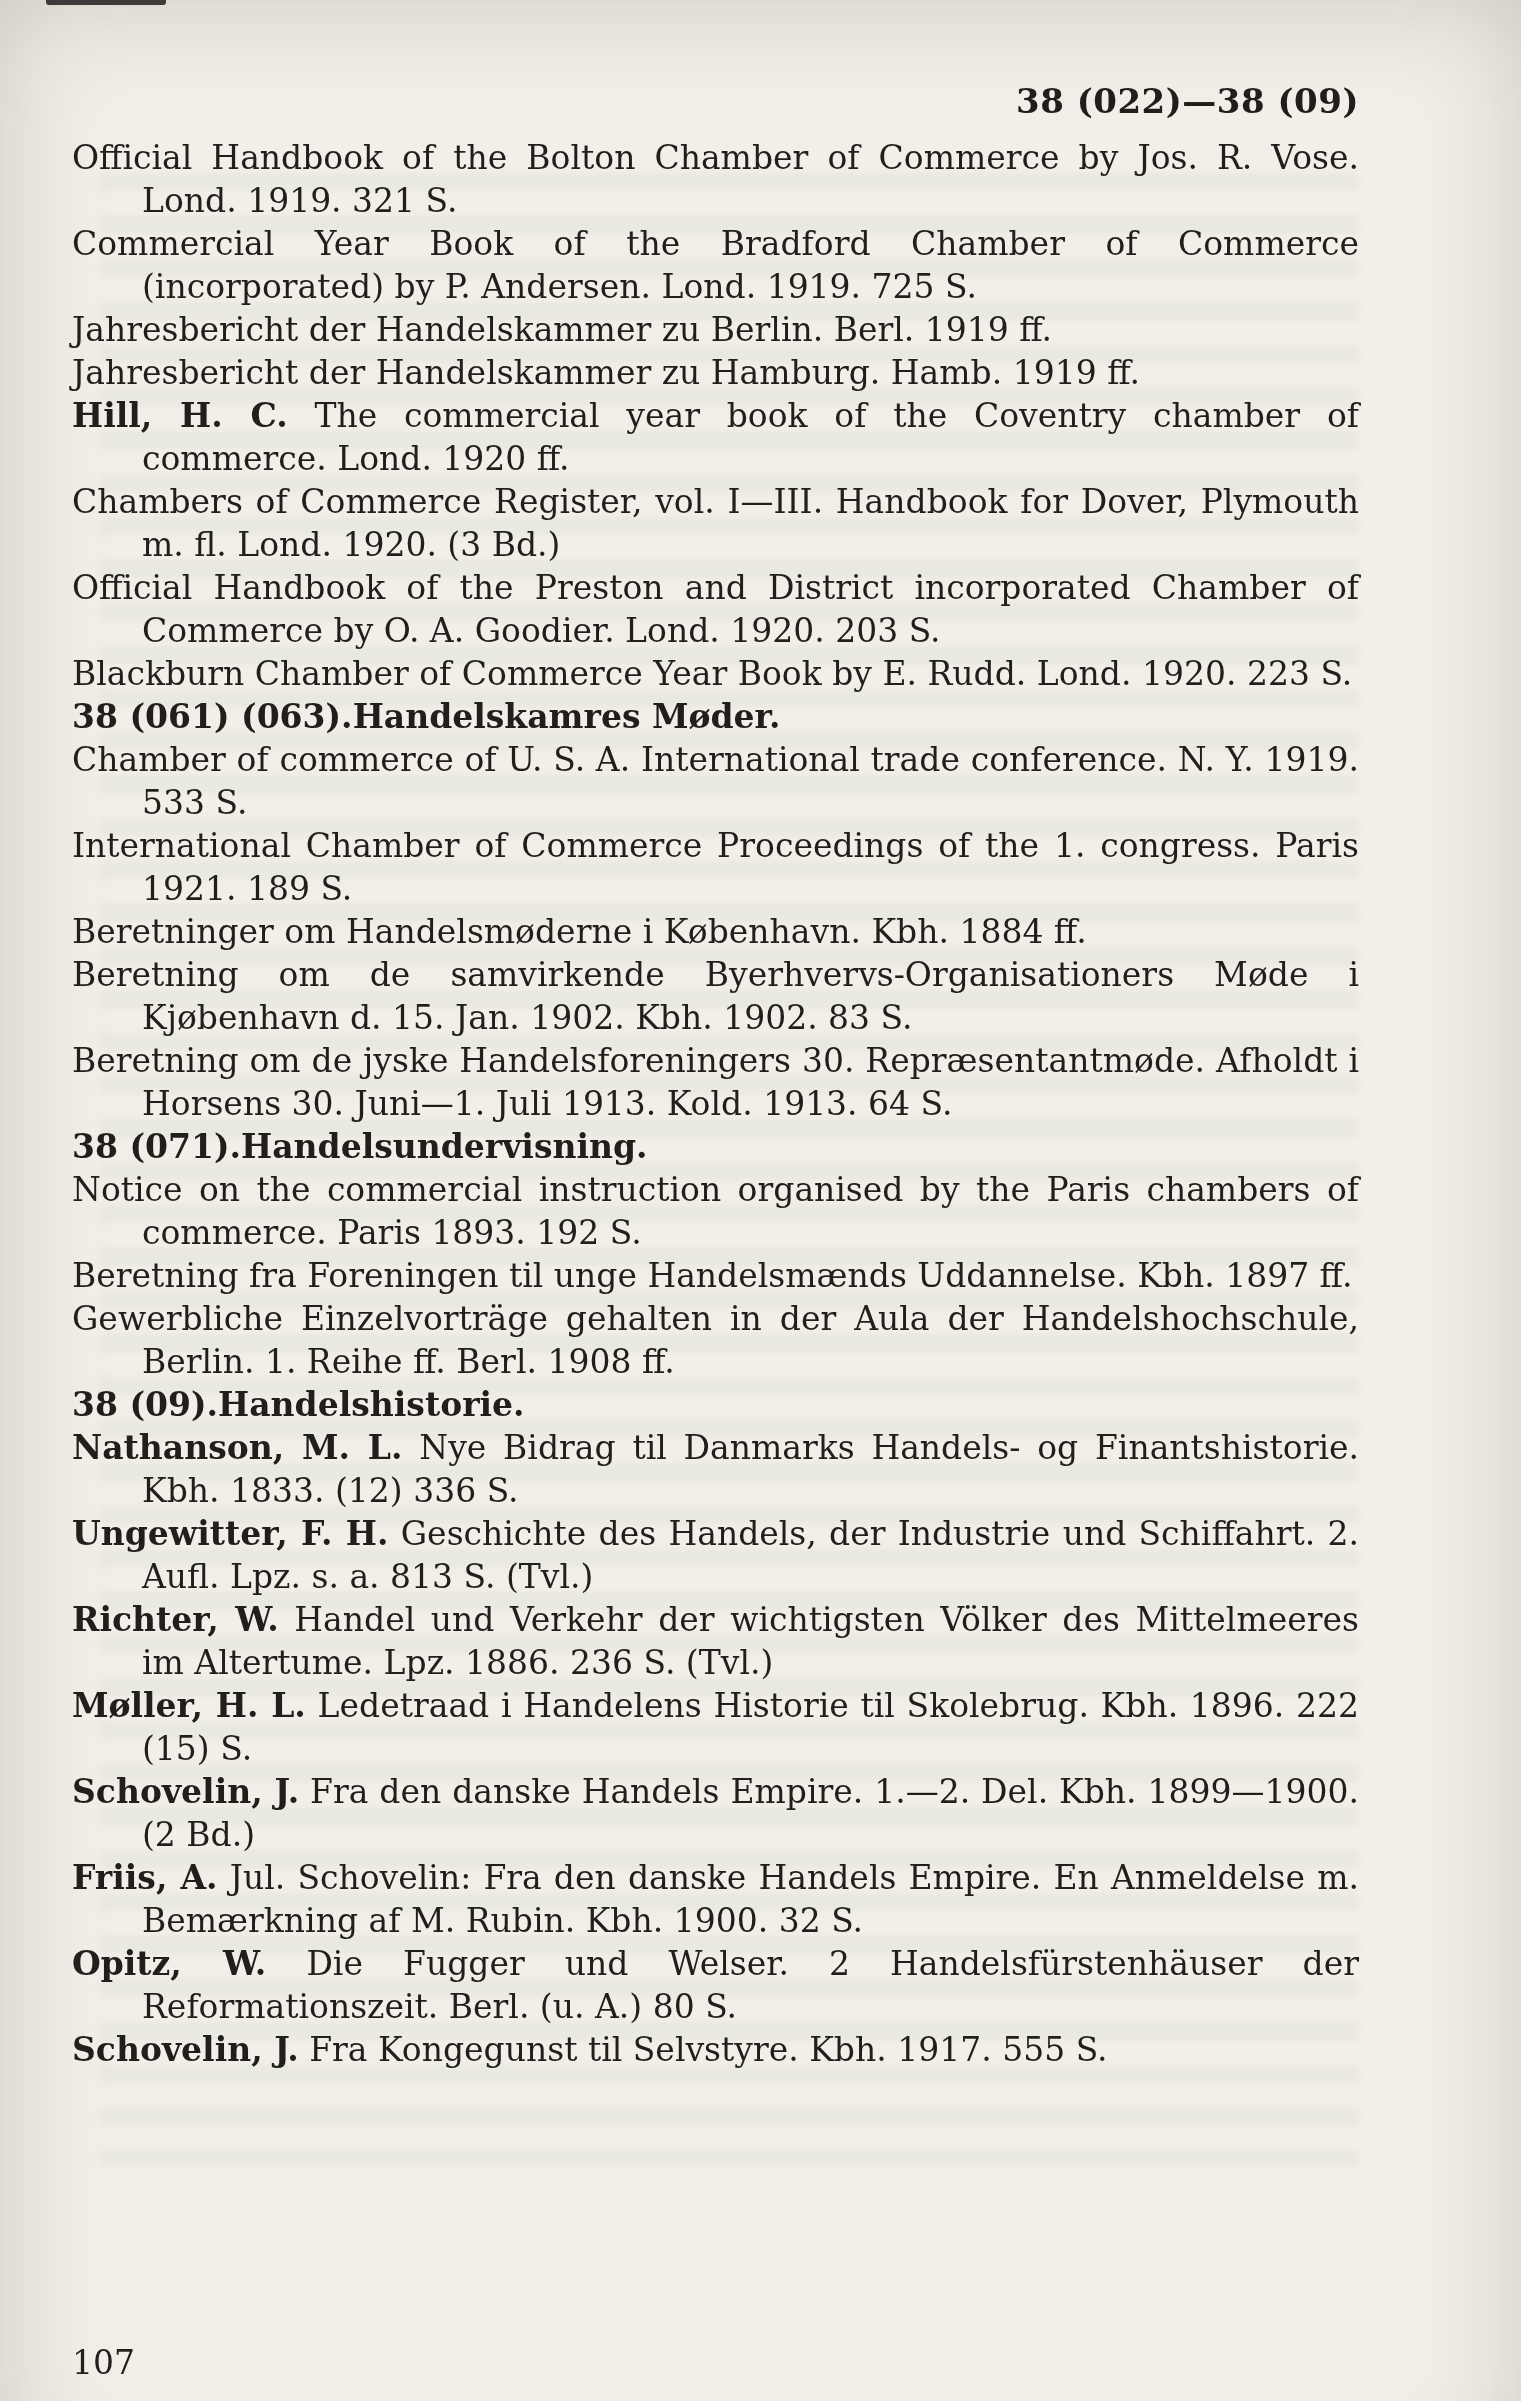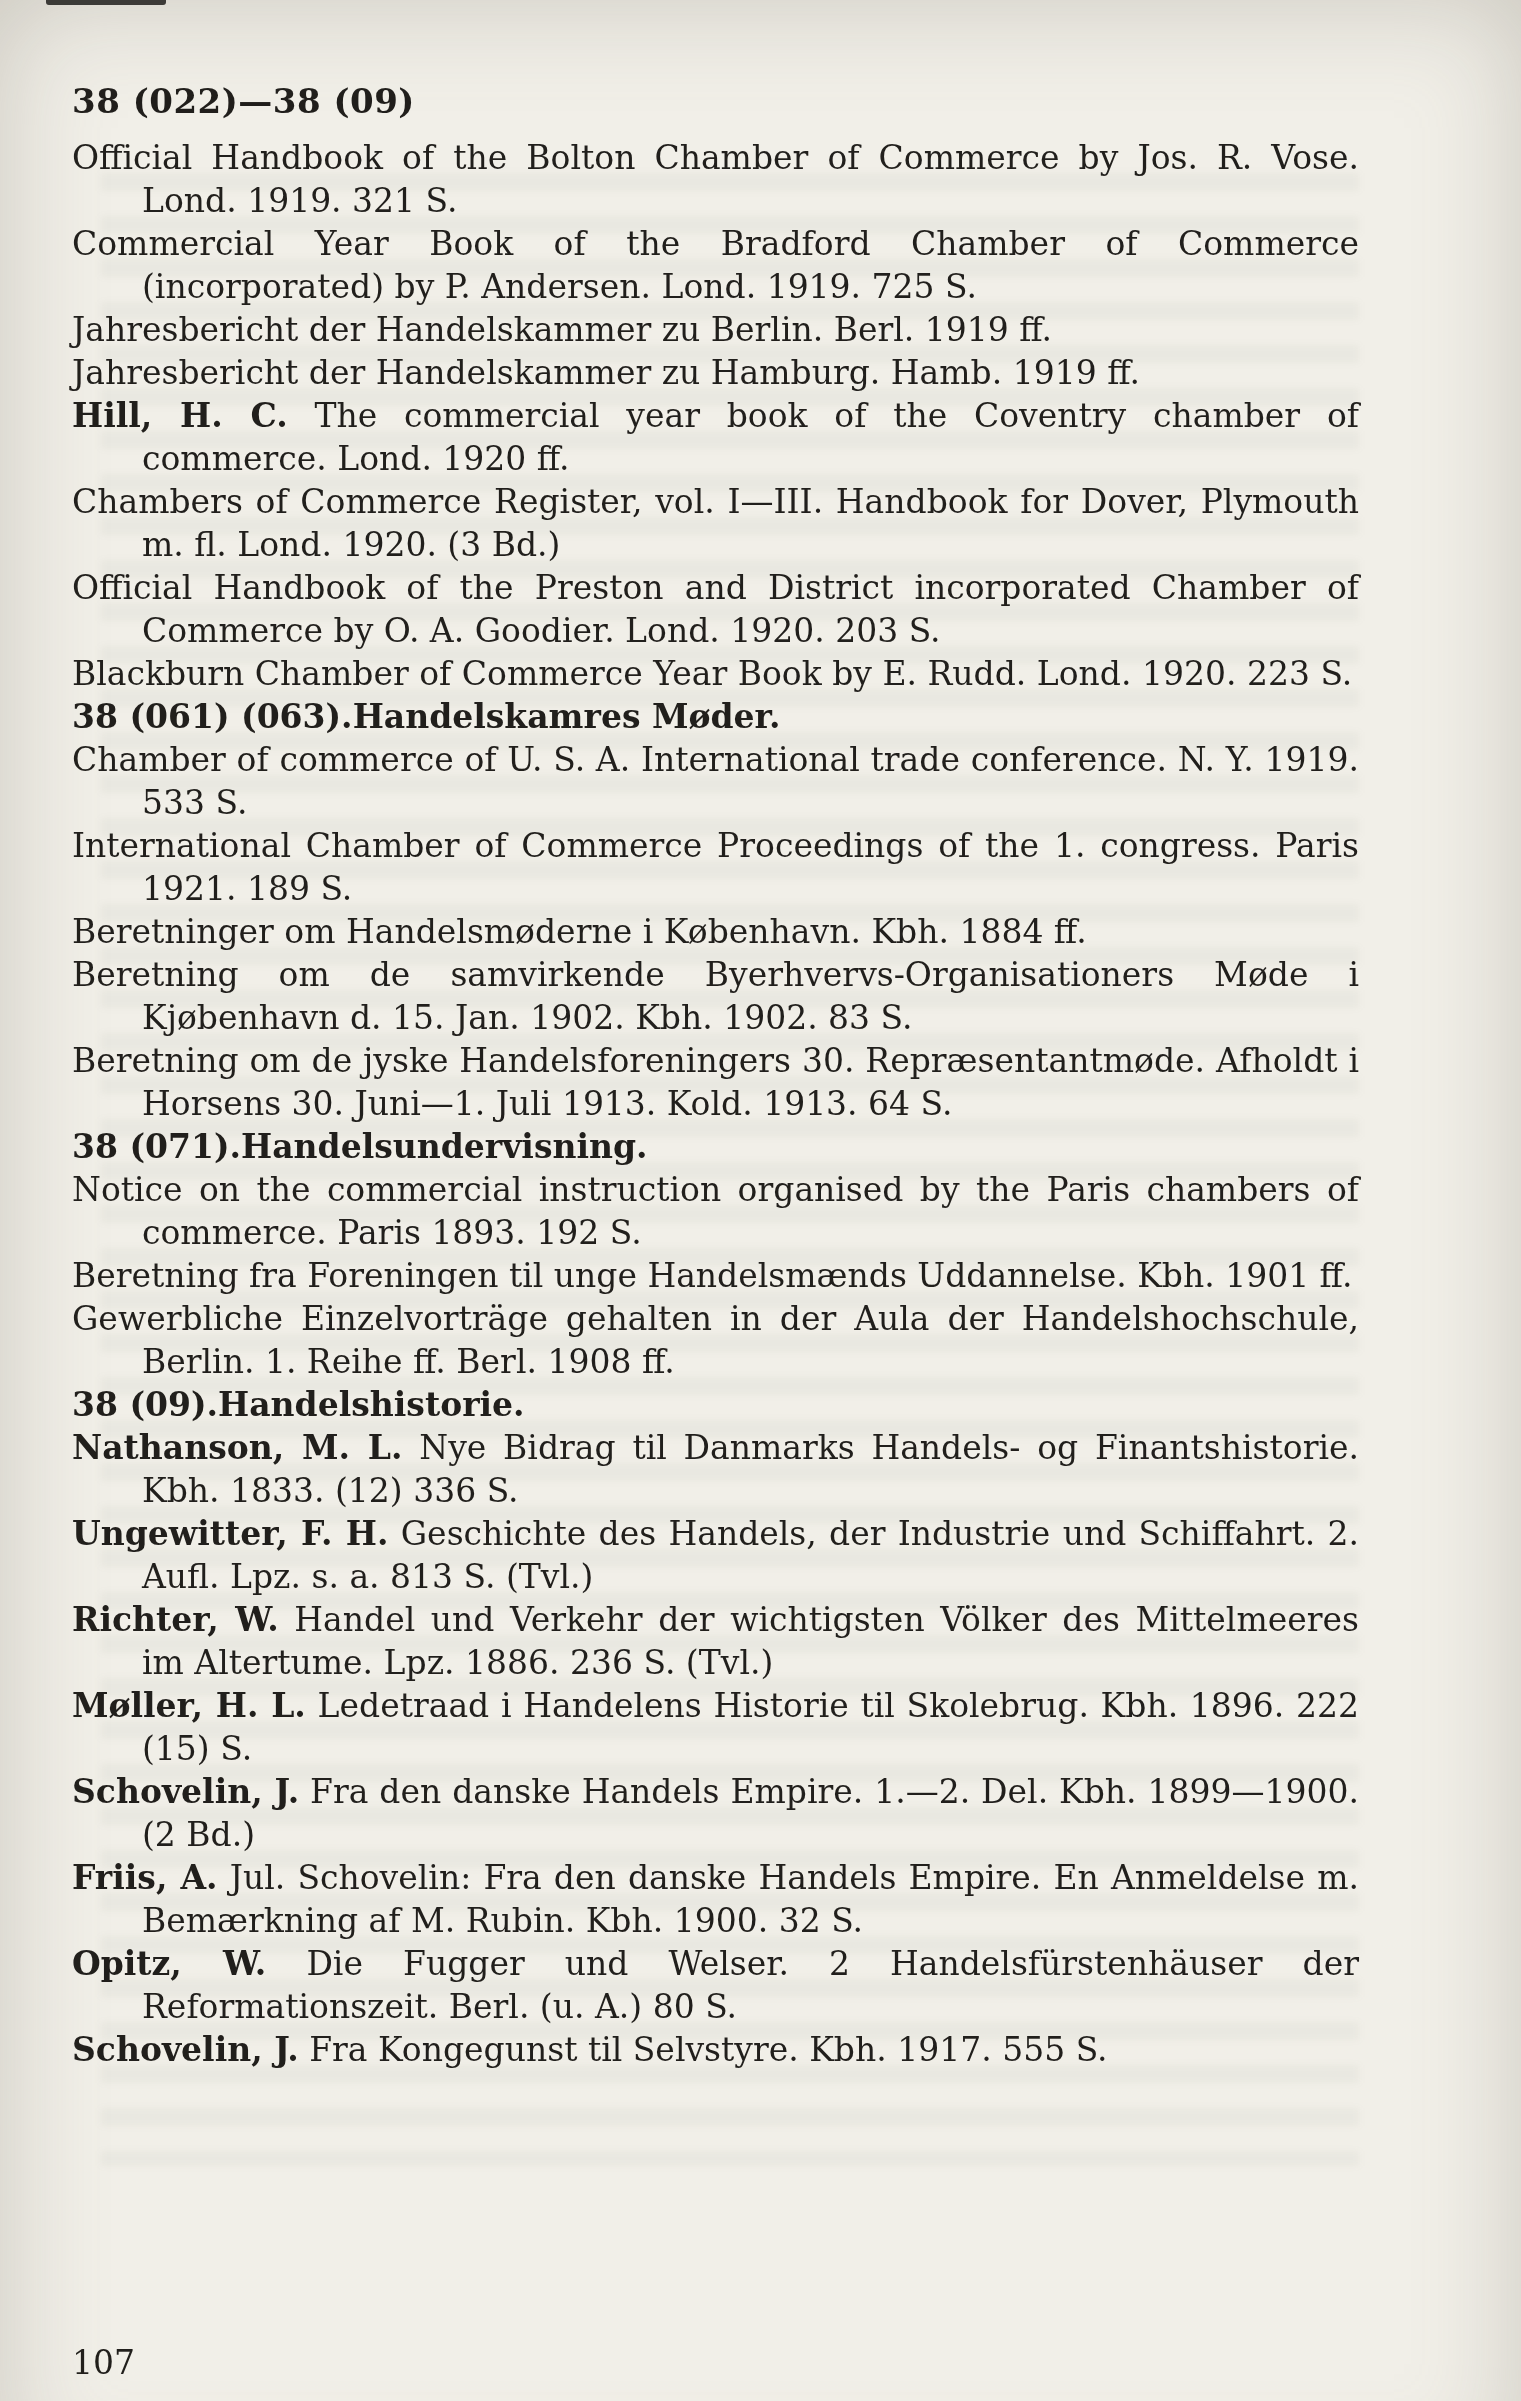--- a/index.html
+++ b/index.html
@@ -51,21 +51,21 @@
     filter: blur(3.4px);
     pointer-events: none;
     z-index: 0;
   }
 
   .page-header {
     position: absolute;
     top: 81px;
     left: 72px;
     width: 1287px;
-    text-align: left;
+    text-align: right;
     font-weight: bold;
     font-size: 34px;
     letter-spacing: 0.5px;
     z-index: 2;
   }
 
   .content {
     position: absolute;
     top: 136px;
     left: 72px;
@@ -128,21 +128,21 @@
     <p class="entry"><span>Chamber of commerce of U. S. A. International trade conference. N. Y. 1919. 533 S.</span></p>
     <p class="entry"><span>International Chamber of Commerce Proceedings of the 1. congress. Paris 1921. 189 S.</span></p>
     <p class="entry"><span>Beretninger om Handelsmøderne i København. Kbh. 1884 ff.</span></p>
     <p class="entry"><span>Beretning om de samvirkende Byerhvervs-Organisationers Møde i Kjøbenhavn d. 15. Jan. 1902. Kbh. 1902. 83 S.</span></p>
     <p class="entry"><span>Beretning om de jyske Handelsforeningers 30. Repræsentantmøde. Afholdt i Horsens 30. Juni—1. Juli 1913. Kold. 1913. 64 S.</span></p>
     <div class="section-heading">
       <span>38 (071).</span>
       <span>Handelsundervisning.</span>
     </div>
     <p class="entry"><span>Notice on the commercial instruction organised by the Paris chambers of commerce. Paris 1893. 192 S.</span></p>
-    <p class="entry"><span>Beretning fra Foreningen til unge Handelsmænds Uddannelse. Kbh. 1901 ff.</span></p>
+    <p class="entry"><span>Beretning fra Foreningen til unge Handelsmænds Uddannelse. Kbh. 1897 ff.</span></p>
     <p class="entry"><span>Gewerbliche Einzelvorträge gehalten in der Aula der Handelshochschule, Berlin. 1. Reihe ff. Berl. 1908 ff.</span></p>
     <div class="section-heading">
       <span>38 (09).</span>
       <span>Handelshistorie.</span>
     </div>
     <p class="entry"><b class="author">Nathanson, M. L.</b> <span>Nye Bidrag til Danmarks Handels- og Finantshistorie. Kbh. 1833. (12) 336 S.</span></p>
     <p class="entry"><b class="author">Ungewitter, F. H.</b> <span>Geschichte des Handels, der Industrie und Schiffahrt. 2. Aufl. Lpz. s. a. 813 S. (Tvl.)</span></p>
     <p class="entry"><b class="author">Richter, W.</b> <span>Handel und Verkehr der wichtigsten Völker des Mittelmeeres im Altertume. Lpz. 1886. 236 S. (Tvl.)</span></p>
     <p class="entry"><b class="author">Møller, H. L.</b> <span>Ledetraad i Handelens Historie til Skolebrug. Kbh. 1896. 222 (15) S.</span></p>
     <p class="entry"><b class="author">Schovelin, J.</b> <span>Fra den danske Handels Empire. 1.—2. Del. Kbh. 1899—1900. (2 Bd.)</span></p>

